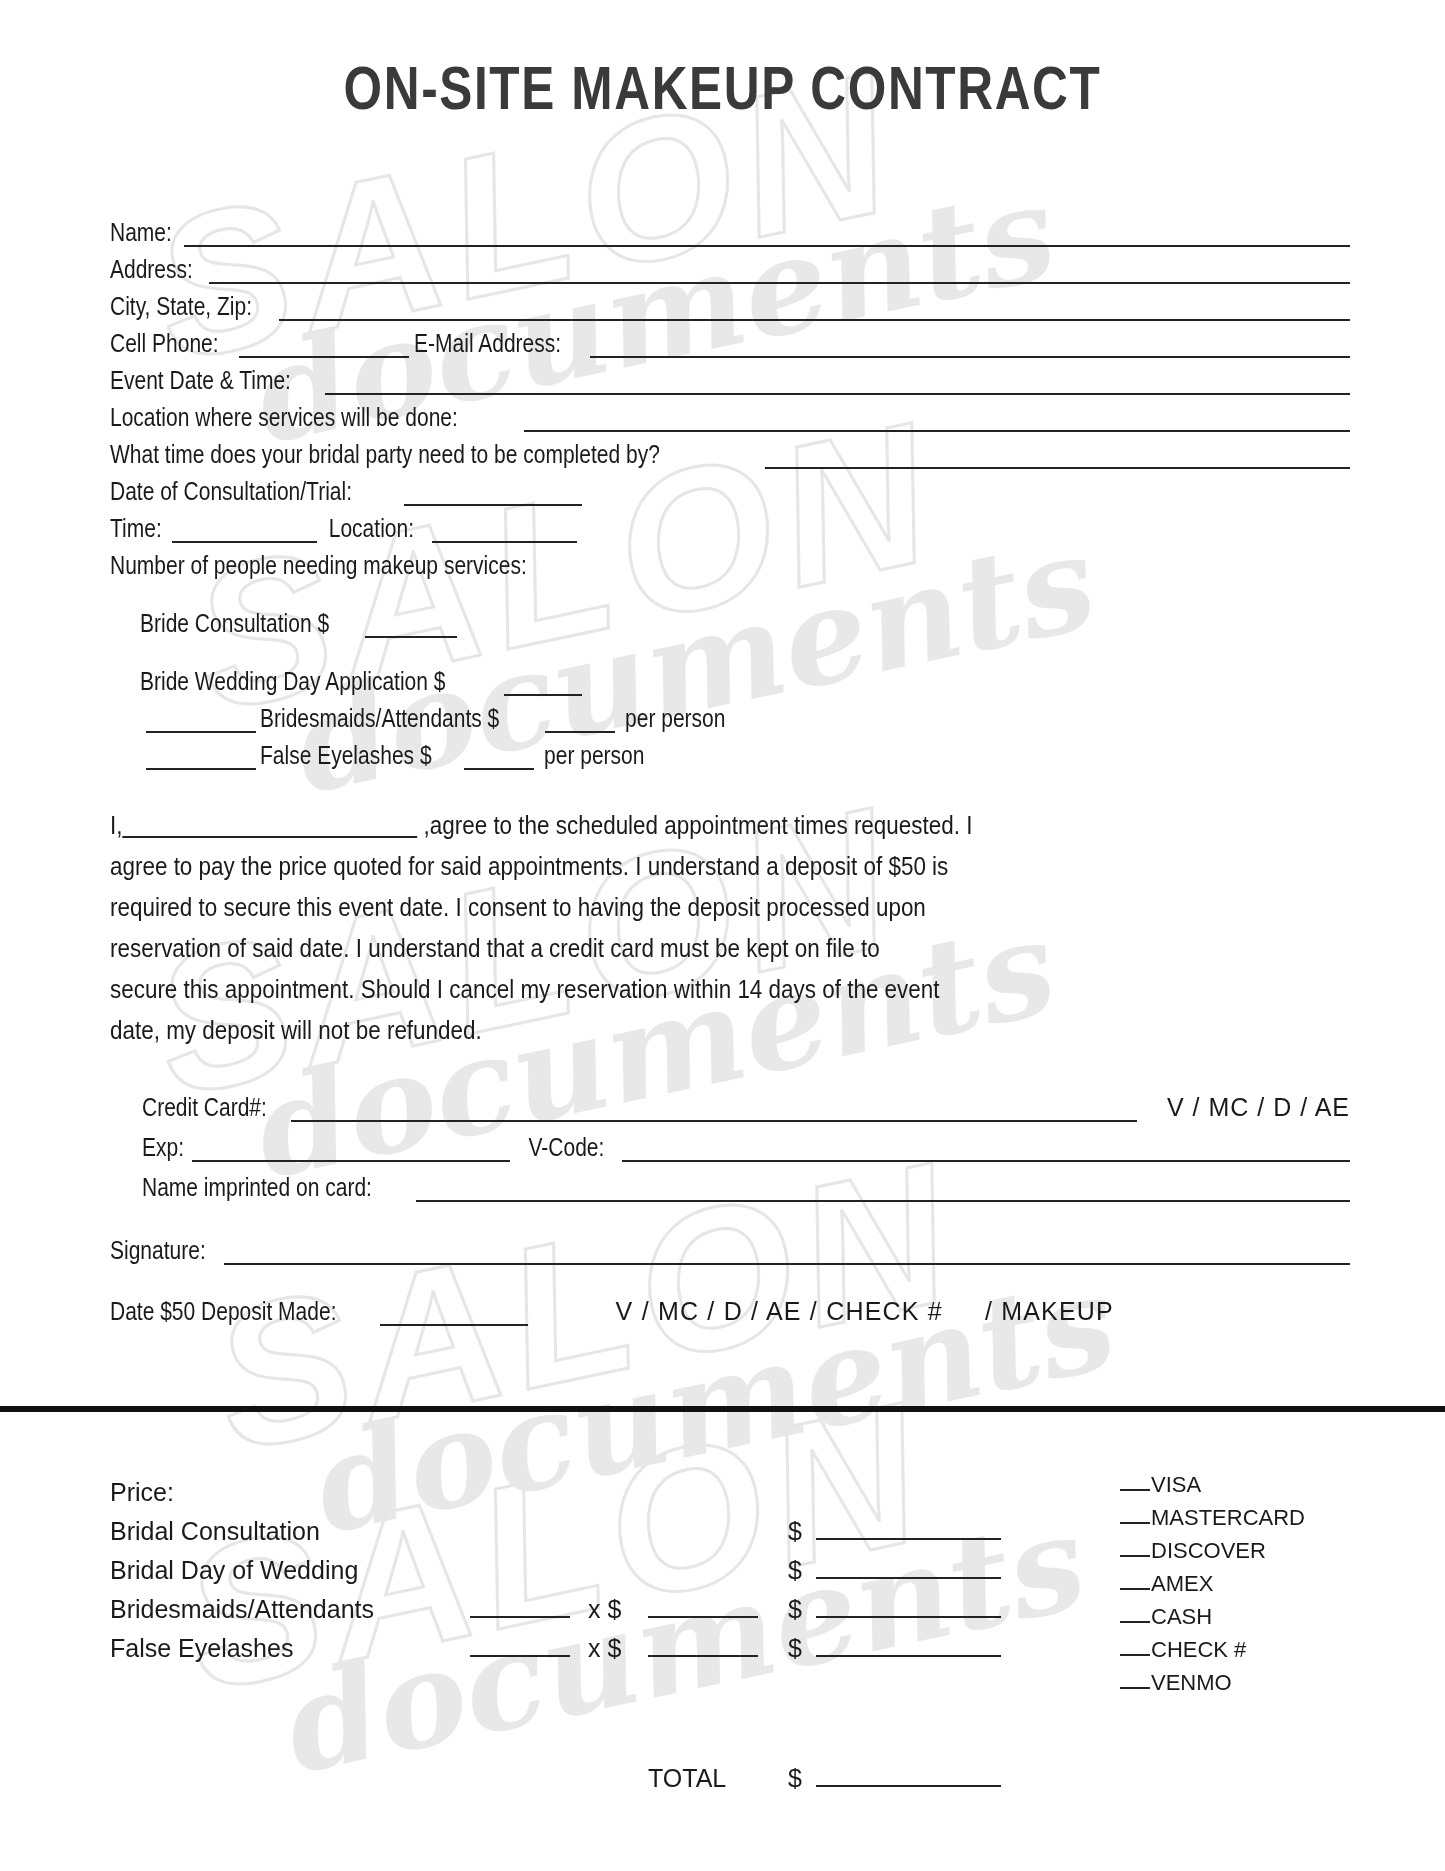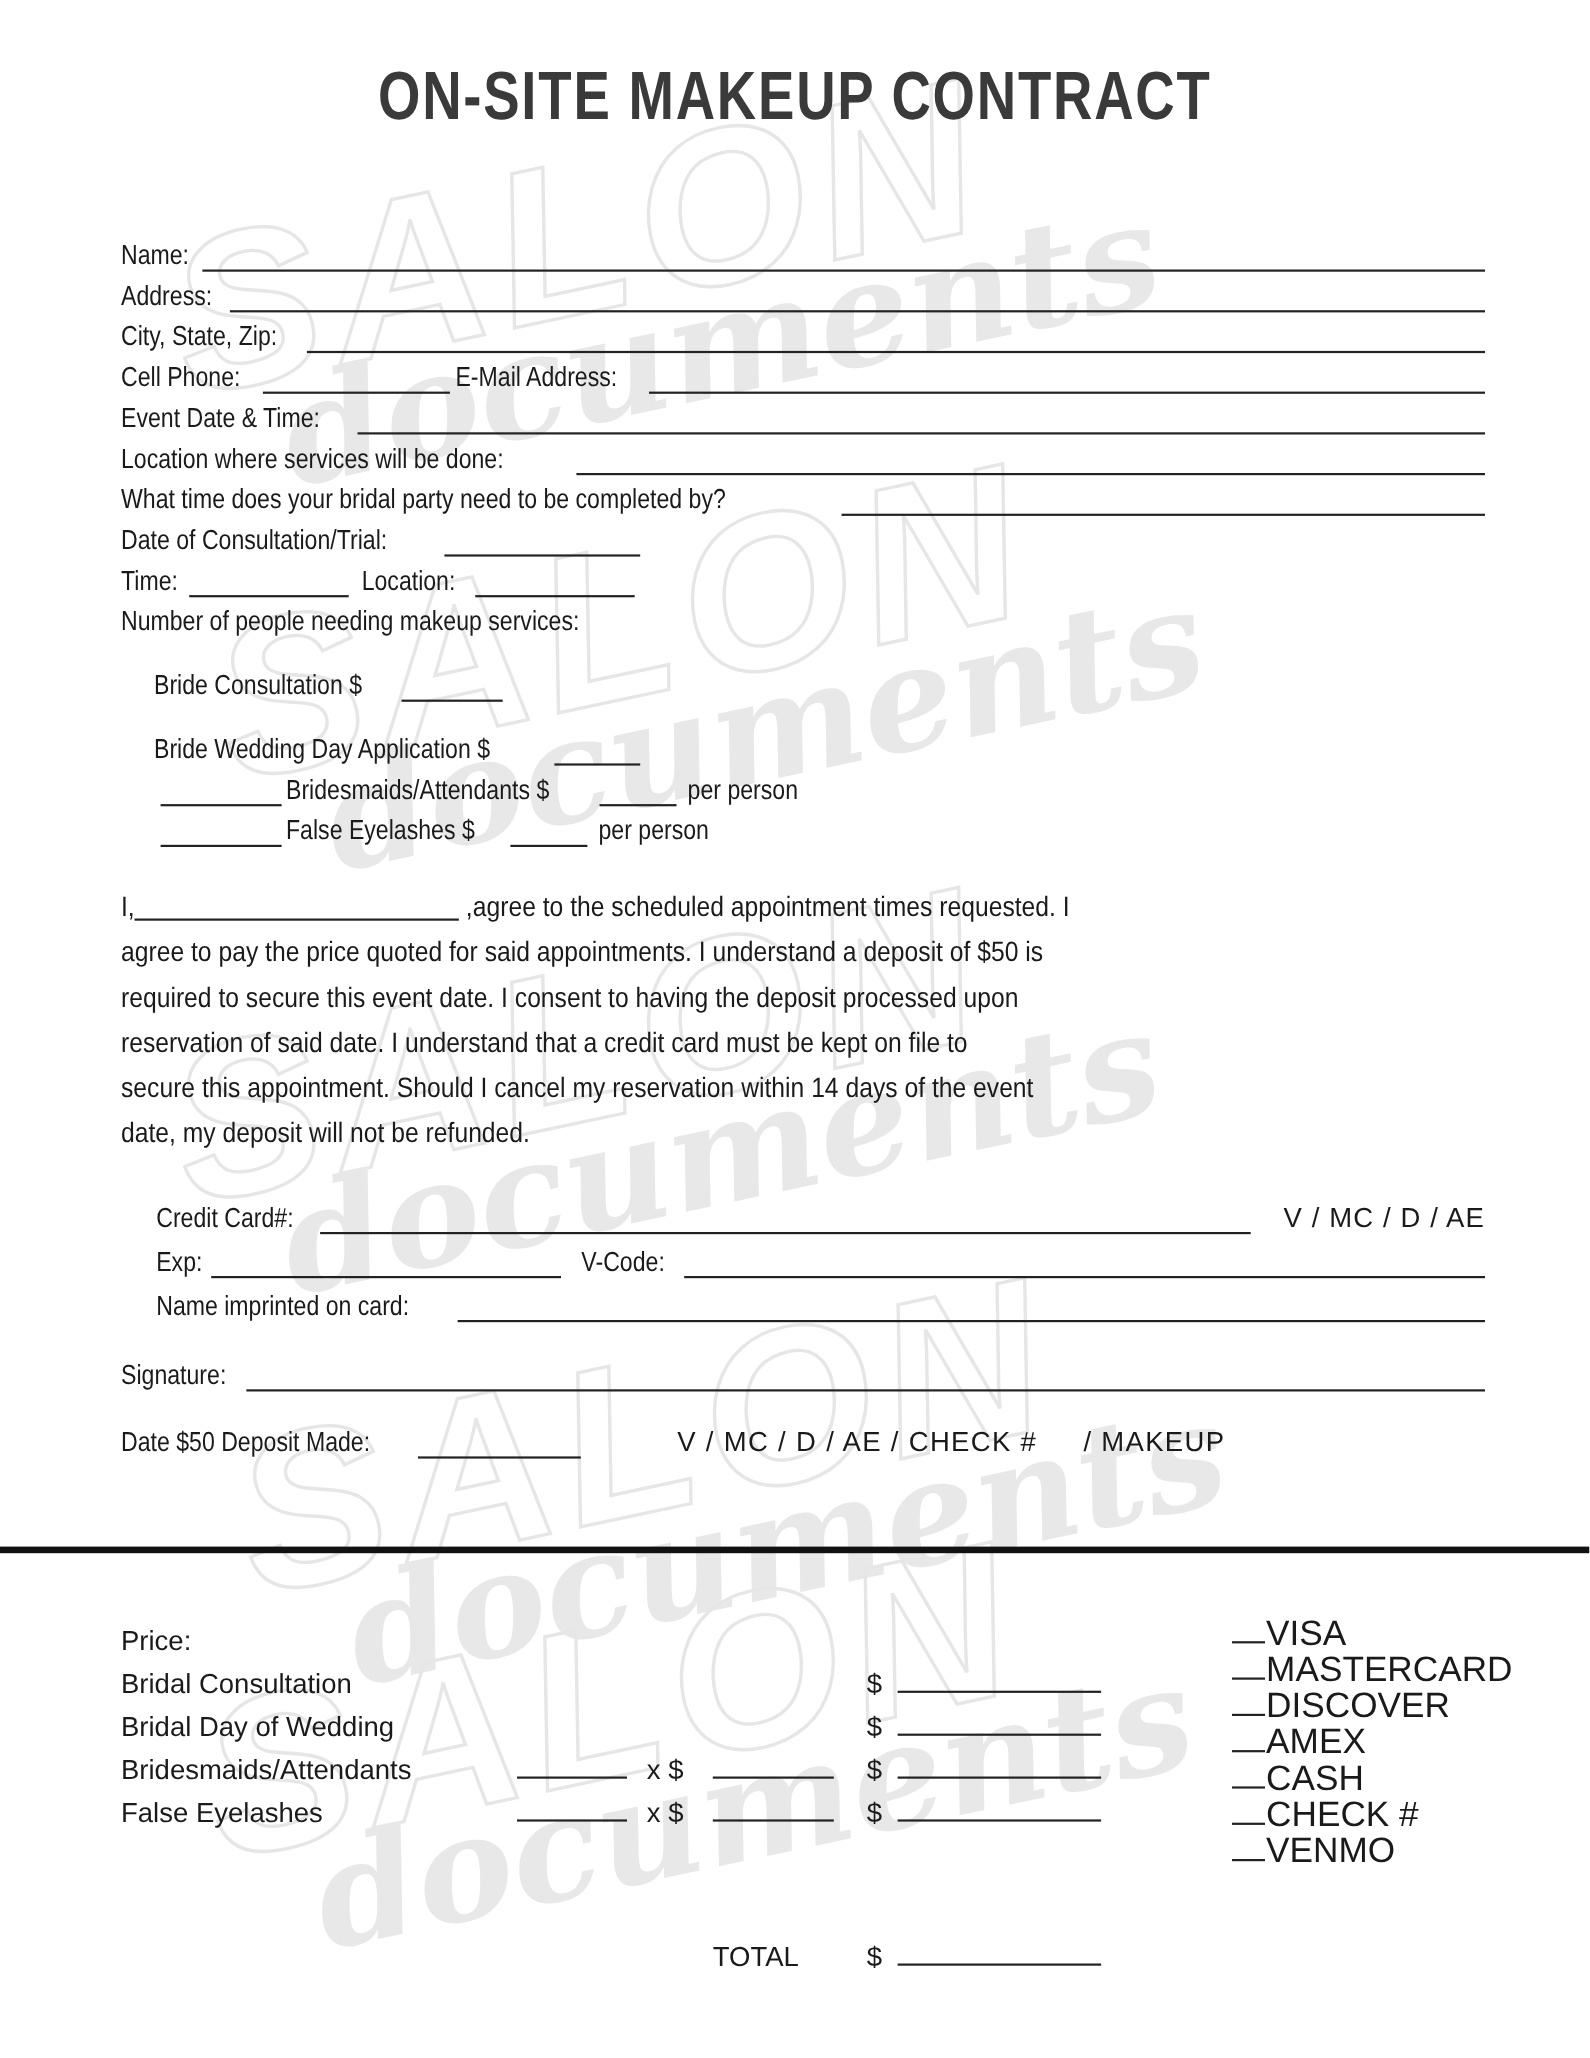--- a/index.html
+++ b/index.html
@@ -206,21 +206,21 @@
   .pamt { width: 200px; flex: none; }
   .pamt .ln { width: 185px; height: 23px; }
   .pflat { width: 200px; flex: none; white-space: nowrap; }
 
   .paylist {
     position: absolute;
     left: 1120px;
     top: 1468px;
     width: 300px;
     font-family: "Liberation Sans", sans-serif;
-    font-size: 32px;
+    font-size: 22px;
     line-height: 33px;
   }
   .payitem { white-space: nowrap; }
   .payitem .blank {
     display: inline-block;
     border-bottom: 2px solid #222;
     width: 30px;
     height: 18px;
     margin-right: 1px;
     vertical-align: 1px;

